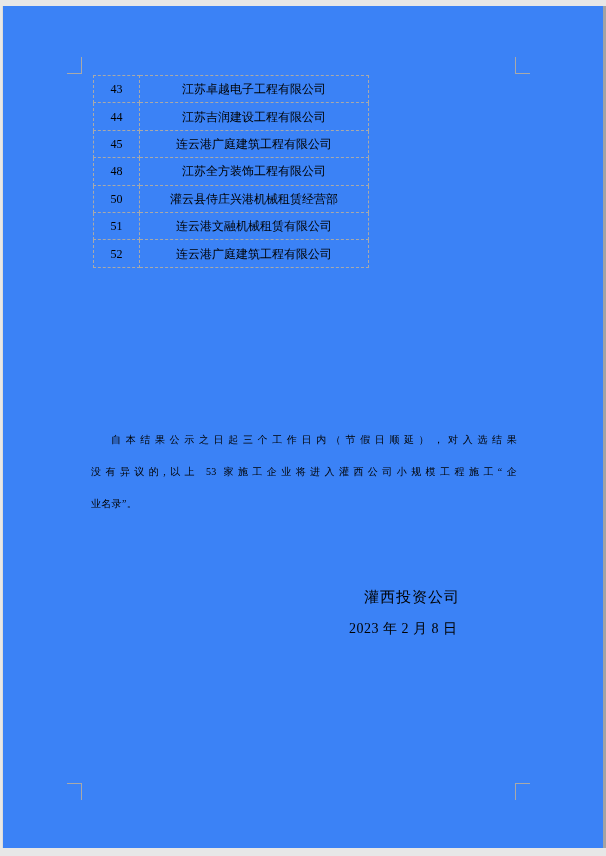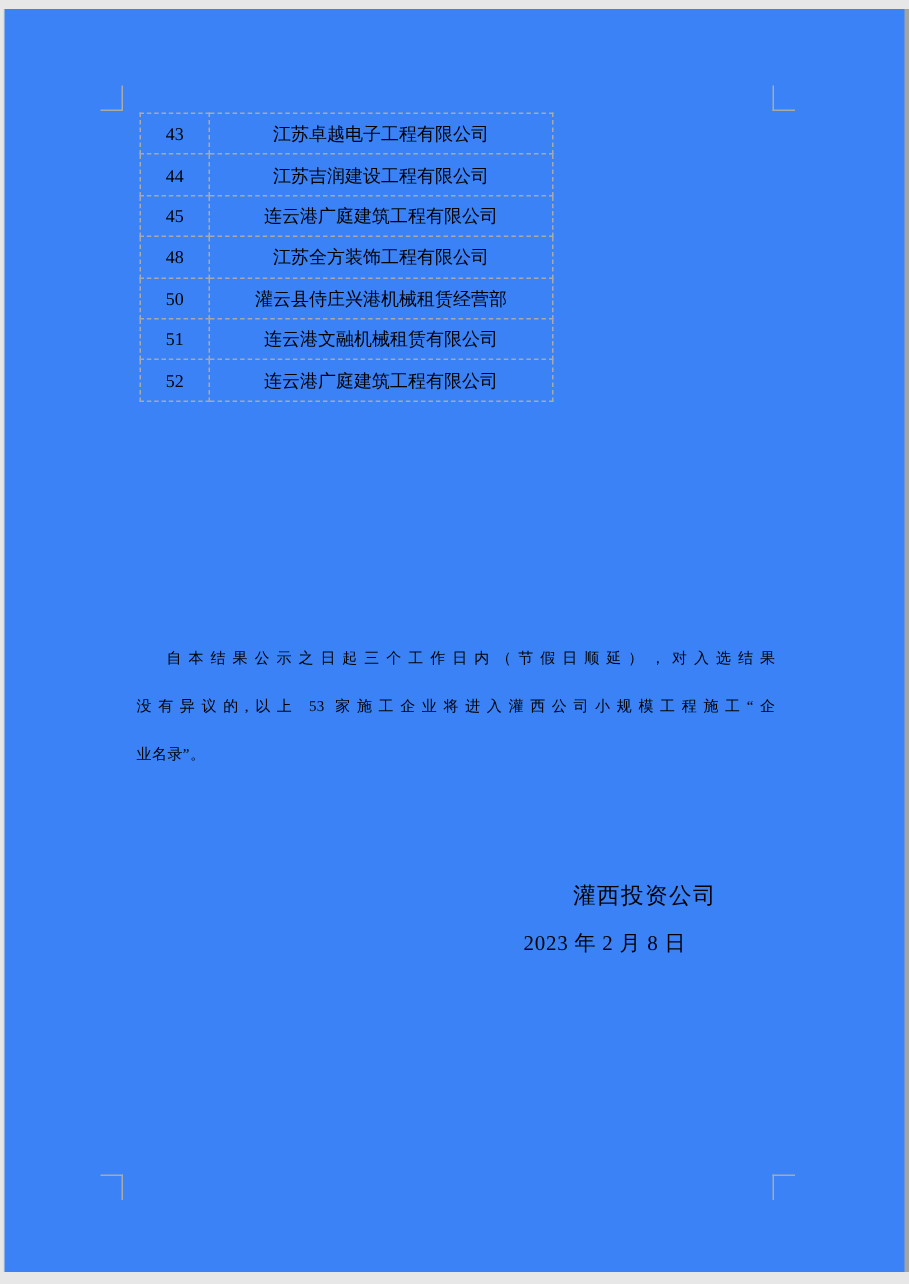--- a/index.html
+++ b/index.html
@@ -67,21 +67,20 @@
   .paragraph .line.fill { text-align-last: justify; }
   .paragraph .line.indent { text-indent: 2em; }
   
   .sig-company {
     position: absolute;
     left: 361px;
     top: 582px;
     font-size: 15px;
     letter-spacing: 1px;
     white-space: nowrap;
-    margin-left: 18px;
   }
   .sig-date {
     position: absolute;
     left: 346px;
     top: 614px;
     font-size: 14px;
     letter-spacing: 0.5px;
     white-space: nowrap;
   }
 </style>

